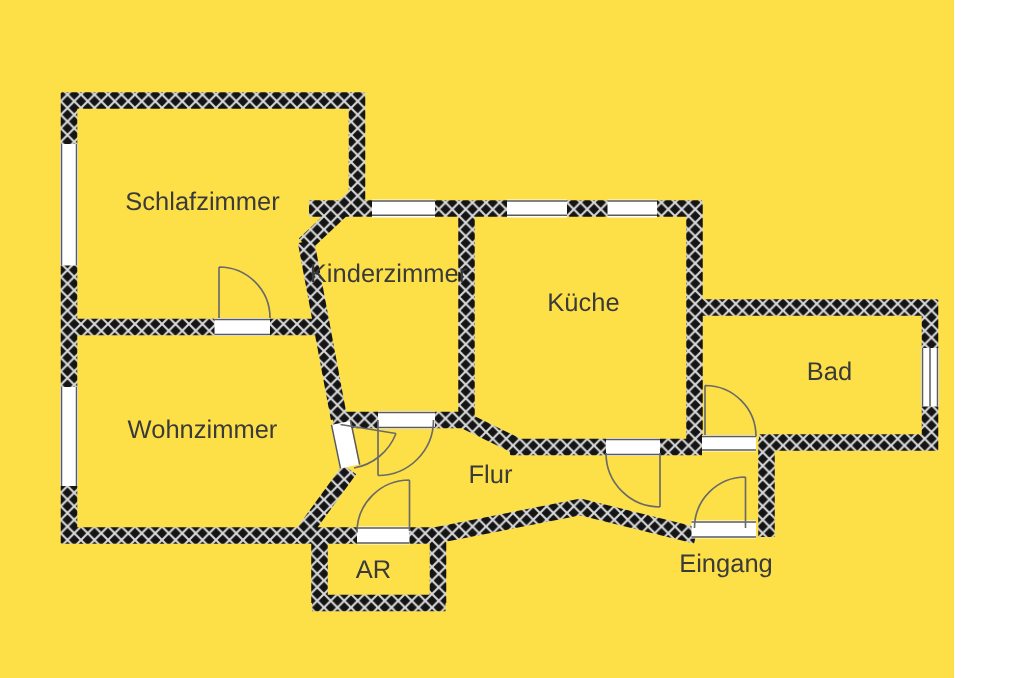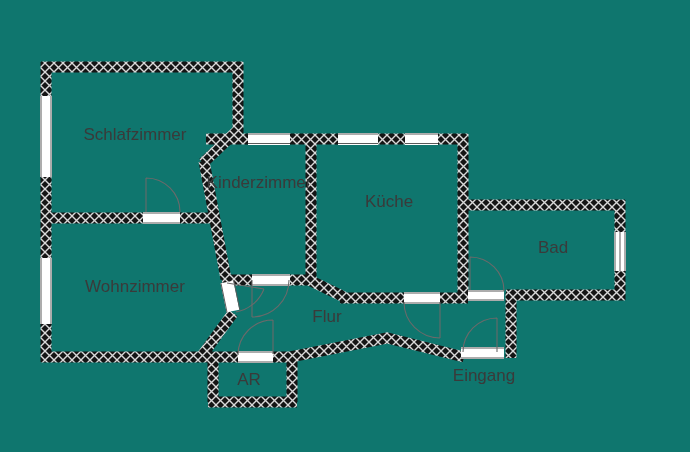--- a/index.html
+++ b/index.html
@@ -1,19 +1,19 @@
 <!DOCTYPE html>
 <html><head>
 <meta charset="utf-8">
 <style>
   html,body{margin:0;padding:0;background:#ffffff;}
   .stage{
     position:relative;
-    width:690px;height:452px;
-    background:#0f766e;
+    width:636px;height:452px;
+    background:#fde047;
     font-family:"Liberation Sans","DejaVu Sans",sans-serif;
     overflow:hidden;
   }
   svg{display:block;}
   text{
     font-family:"Liberation Sans","DejaVu Sans",sans-serif;
     font-size:17px;
   }
 </style>
 </head>

